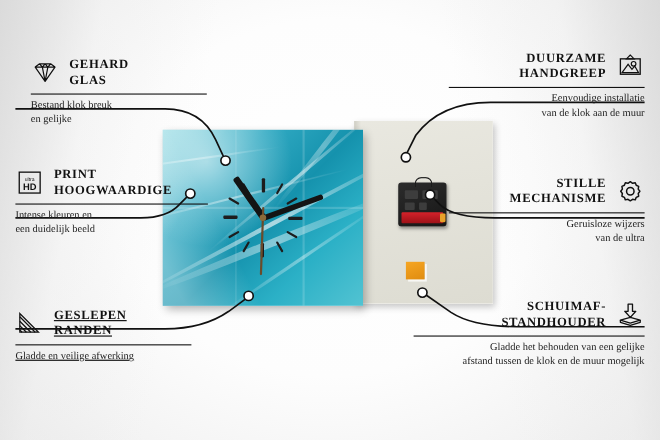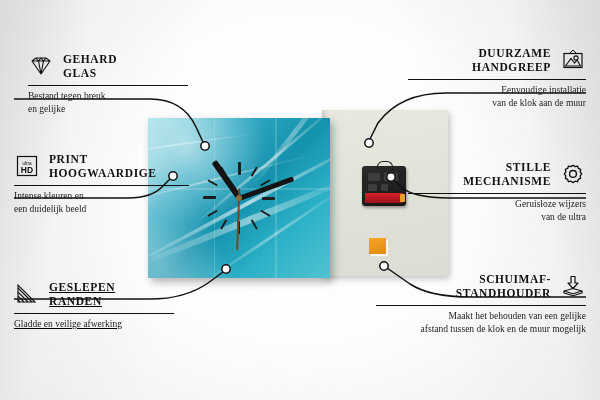--- a/index.html
+++ b/index.html
@@ -203,21 +203,21 @@
       <svg class="ico" viewBox="0 0 26 22">
         <path d="M4 6 L13 19 L22 6 Z M4 6 L8 3 L18 3 L22 6 M8 3 L10.5 6 L13 3 L15.5 6 L18 3 M4 6 L22 6 M10.5 6 L13 19 L15.5 6" fill="none" stroke="#111" stroke-width="1.1" stroke-linejoin="round"></path>
       </svg>
       <div class="titles">
         <div>GEHARD</div>
         <div>GLAS</div>
       </div>
     </div>
     <div class="rule"></div>
     <div class="desc">
-      <div>Bestand tegen breuk</div>
+      <div>Bestand klok breuk</div>
       <div>en gelijke</div>
     </div>
   </div>
 
   <div class="feature left" style="left:14px;top:152px;width:175px;">
     <div class="head">
       <svg class="ico" viewBox="0 0 26 22">
         <rect x="3.5" y="1.5" width="19" height="19" fill="none" stroke="#111" stroke-width="1.2"></rect>
         <text x="13" y="9.5" font-size="4.6" text-anchor="middle" fill="#111" font-family="Liberation Sans, sans-serif">ultra</text>
         <text x="13" y="17.5" font-size="8.5" text-anchor="middle" fill="#111" font-weight="bold" font-family="Liberation Sans, sans-serif">HD</text>
@@ -298,18 +298,18 @@
         <path d="M13 13.5 L4 16 L13 18.8 L22 16 Z" fill="none" stroke="#111" stroke-width="1.2" stroke-linejoin="round"></path>
         <path d="M4 16 L4 18 L13 20.8 L22 18 L22 16" fill="none" stroke="#111" stroke-width="1.2" stroke-linejoin="round"></path>
       </svg>
       <div class="titles">
         <div>SCHUIMAF-</div>
         <div>STANDHOUDER</div>
       </div>
     </div>
     <div class="rule"></div>
     <div class="desc">
-      <div>Maakt het behouden van een gelijke</div>
+      <div>Gladde het behouden van een gelijke</div>
       <div>afstand tussen de klok en de muur mogelijk</div>
     </div>
   </div>
 
 </div>
 
 </body></html>

